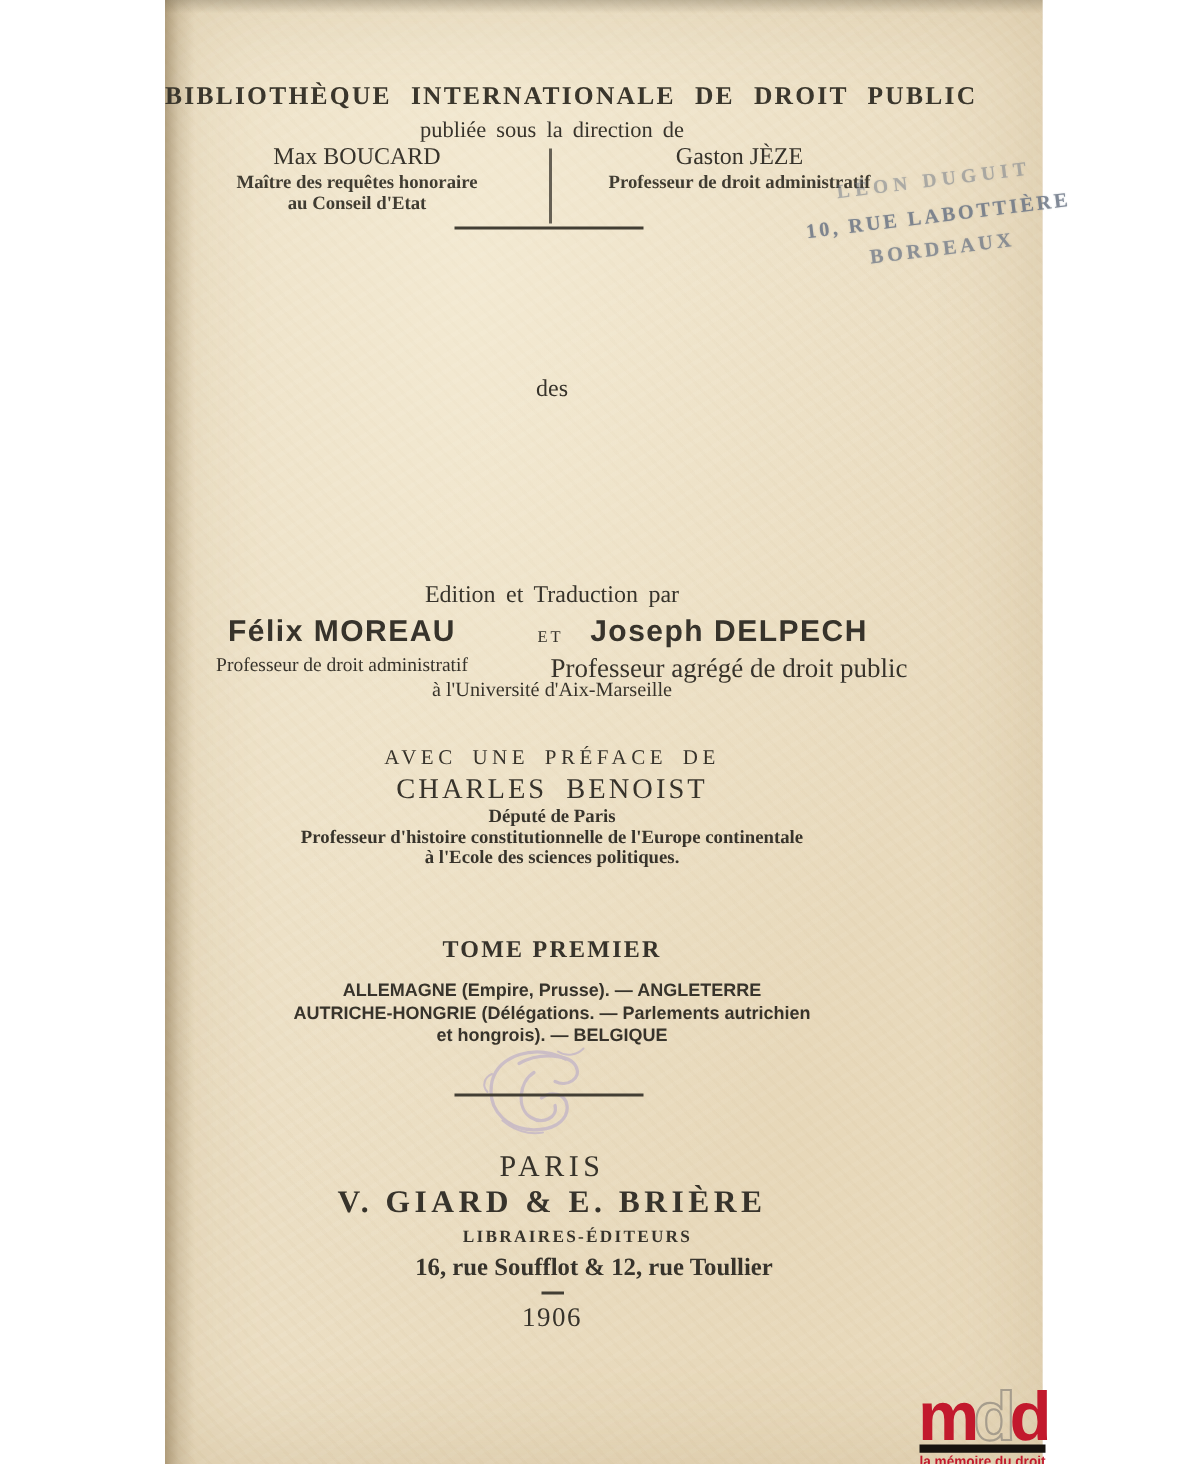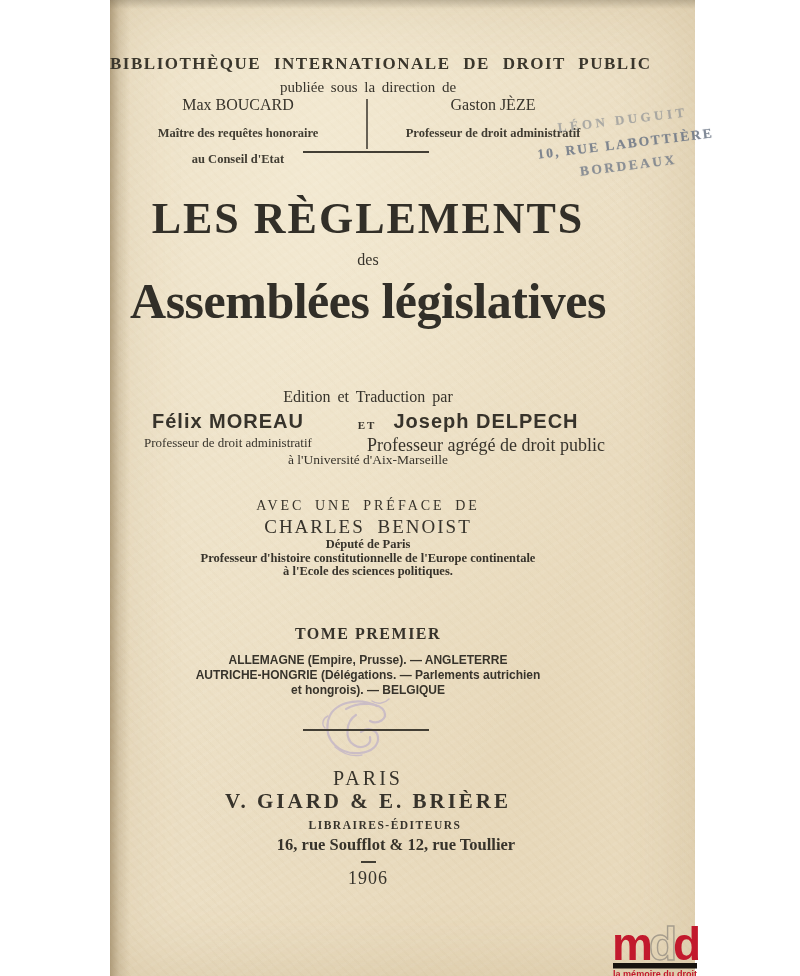--- a/index.html
+++ b/index.html
@@ -40,21 +40,21 @@
   .series-title {
     top: 54px; font-size: 17px; font-weight: bold; letter-spacing: 1.5px;
     word-spacing: 7px; color: #3a362c;
   }
   .direction-note { top: 79px; font-size: 15px; word-spacing: 3px; }
 
   .col { position: absolute; text-align: center; white-space: nowrap; }
   .director-left  { left: 8px;  top: 96px; width: 240px; }
   .director-right { left: 263px; top: 96px; width: 240px; }
   .director-name { font-size: 16px; font-weight: normal; }
-  .director-role { font-size: 12.5px; font-weight: bold; line-height: 14px; color: #4440355; color: #403c32; margin-top: 12px; }
+  .director-role { font-size: 12.5px; font-weight: bold; line-height: 14px; color: #4440355; color: #403c32; }
   .directors-divider {
     position: absolute; left: 256px; top: 99px; width: 1.5px; height: 50px;
     background: rgba(55,51,43,0.75);
   }
   .rule { position: absolute; height: 2px; background: #423e34; }
   .rule-1 { left: 193px; top: 151px; width: 126px; }
 
   
   .stamp {
     position: absolute; left: 418px; top: 112px; width: 195px;
@@ -70,21 +70,21 @@
   
   .title-part1 { top: 193px; font-size: 44px; font-weight: bold; letter-spacing: 2px; color: #322f28; }
   .title-part2 { top: 251px; font-size: 16px; }
   .title-part3 { top: 272px; font-size: 50px; font-weight: bold; letter-spacing: -0.5px; color: #322f28; line-height: 58px;}
 
   
   .edition-heading { top: 388px; font-size: 16px; word-spacing: 3px; }
   .sans { font-family: "Liberation Sans", "DejaVu Sans", sans-serif; }
   .editor-left-name  { left: -2px; top: 410px; width: 240px; font-size: 20px; font-weight: bold; letter-spacing: 1px; }
   .editor-right-name { left: 256px; top: 410px; width: 240px; font-size: 20px; font-weight: bold; letter-spacing: 1px; }
-  .editor-et { left: 187px; top: 419px; width: 140px; font-size: 11px; font-weight: bold; letter-spacing: 2px; }
+  .editor-et { left: 187px; top: 419px; width: 140px; font-size: 11px; font-weight: normal; letter-spacing: 2px; }
   .editor-left-role  { left: -2px; top: 435px; width: 240px; font-size: 13px; }
   .editor-right-role { left: 256px; top: 435px; width: 240px; font-size: 18px; }
   .shared-affiliation { top: 452px; font-size: 13.5px; }
 
   
   .preface-heading { top: 498px; font-size: 14px; letter-spacing: 3px; word-spacing: 4px; }
   .preface-author  { top: 516px; font-size: 19px; letter-spacing: 2px; word-spacing: 6px; }
   .preface-roles   { top: 538px; font-size: 12.5px; font-weight: bold; line-height: 13.5px; }
 
   
@@ -131,23 +131,21 @@
       </div>
 
       <div class="rule rule-1"></div>
 
       <div class="stamp">
         <div class="stamp-name">LÉON DUGUIT</div>
         <div class="stamp-address">10, RUE LABOTTIÈRE</div>
         <div class="stamp-city">BORDEAUX</div>
       </div>
 
-      <div class="blk title-part1">LES RÈGLEMENTS</div>
       <div class="blk title-part2">des</div>
-      <div class="blk title-part3">Assemblées législatives</div>
 
       <div class="blk edition-heading">Edition et Traduction par</div>
       <div class="col editor-left-name sans">Félix MOREAU</div>
       <div class="col editor-et">ET</div>
       <div class="col editor-right-name sans">Joseph DELPECH</div>
       <div class="col editor-left-role">Professeur de droit administratif</div>
       <div class="col editor-right-role">Professeur agrégé de droit public</div>
       <div class="blk shared-affiliation">à l'Université d'Aix-Marseille</div>
 
       <div class="blk preface-heading">AVEC UNE PRÉFACE DE</div>

